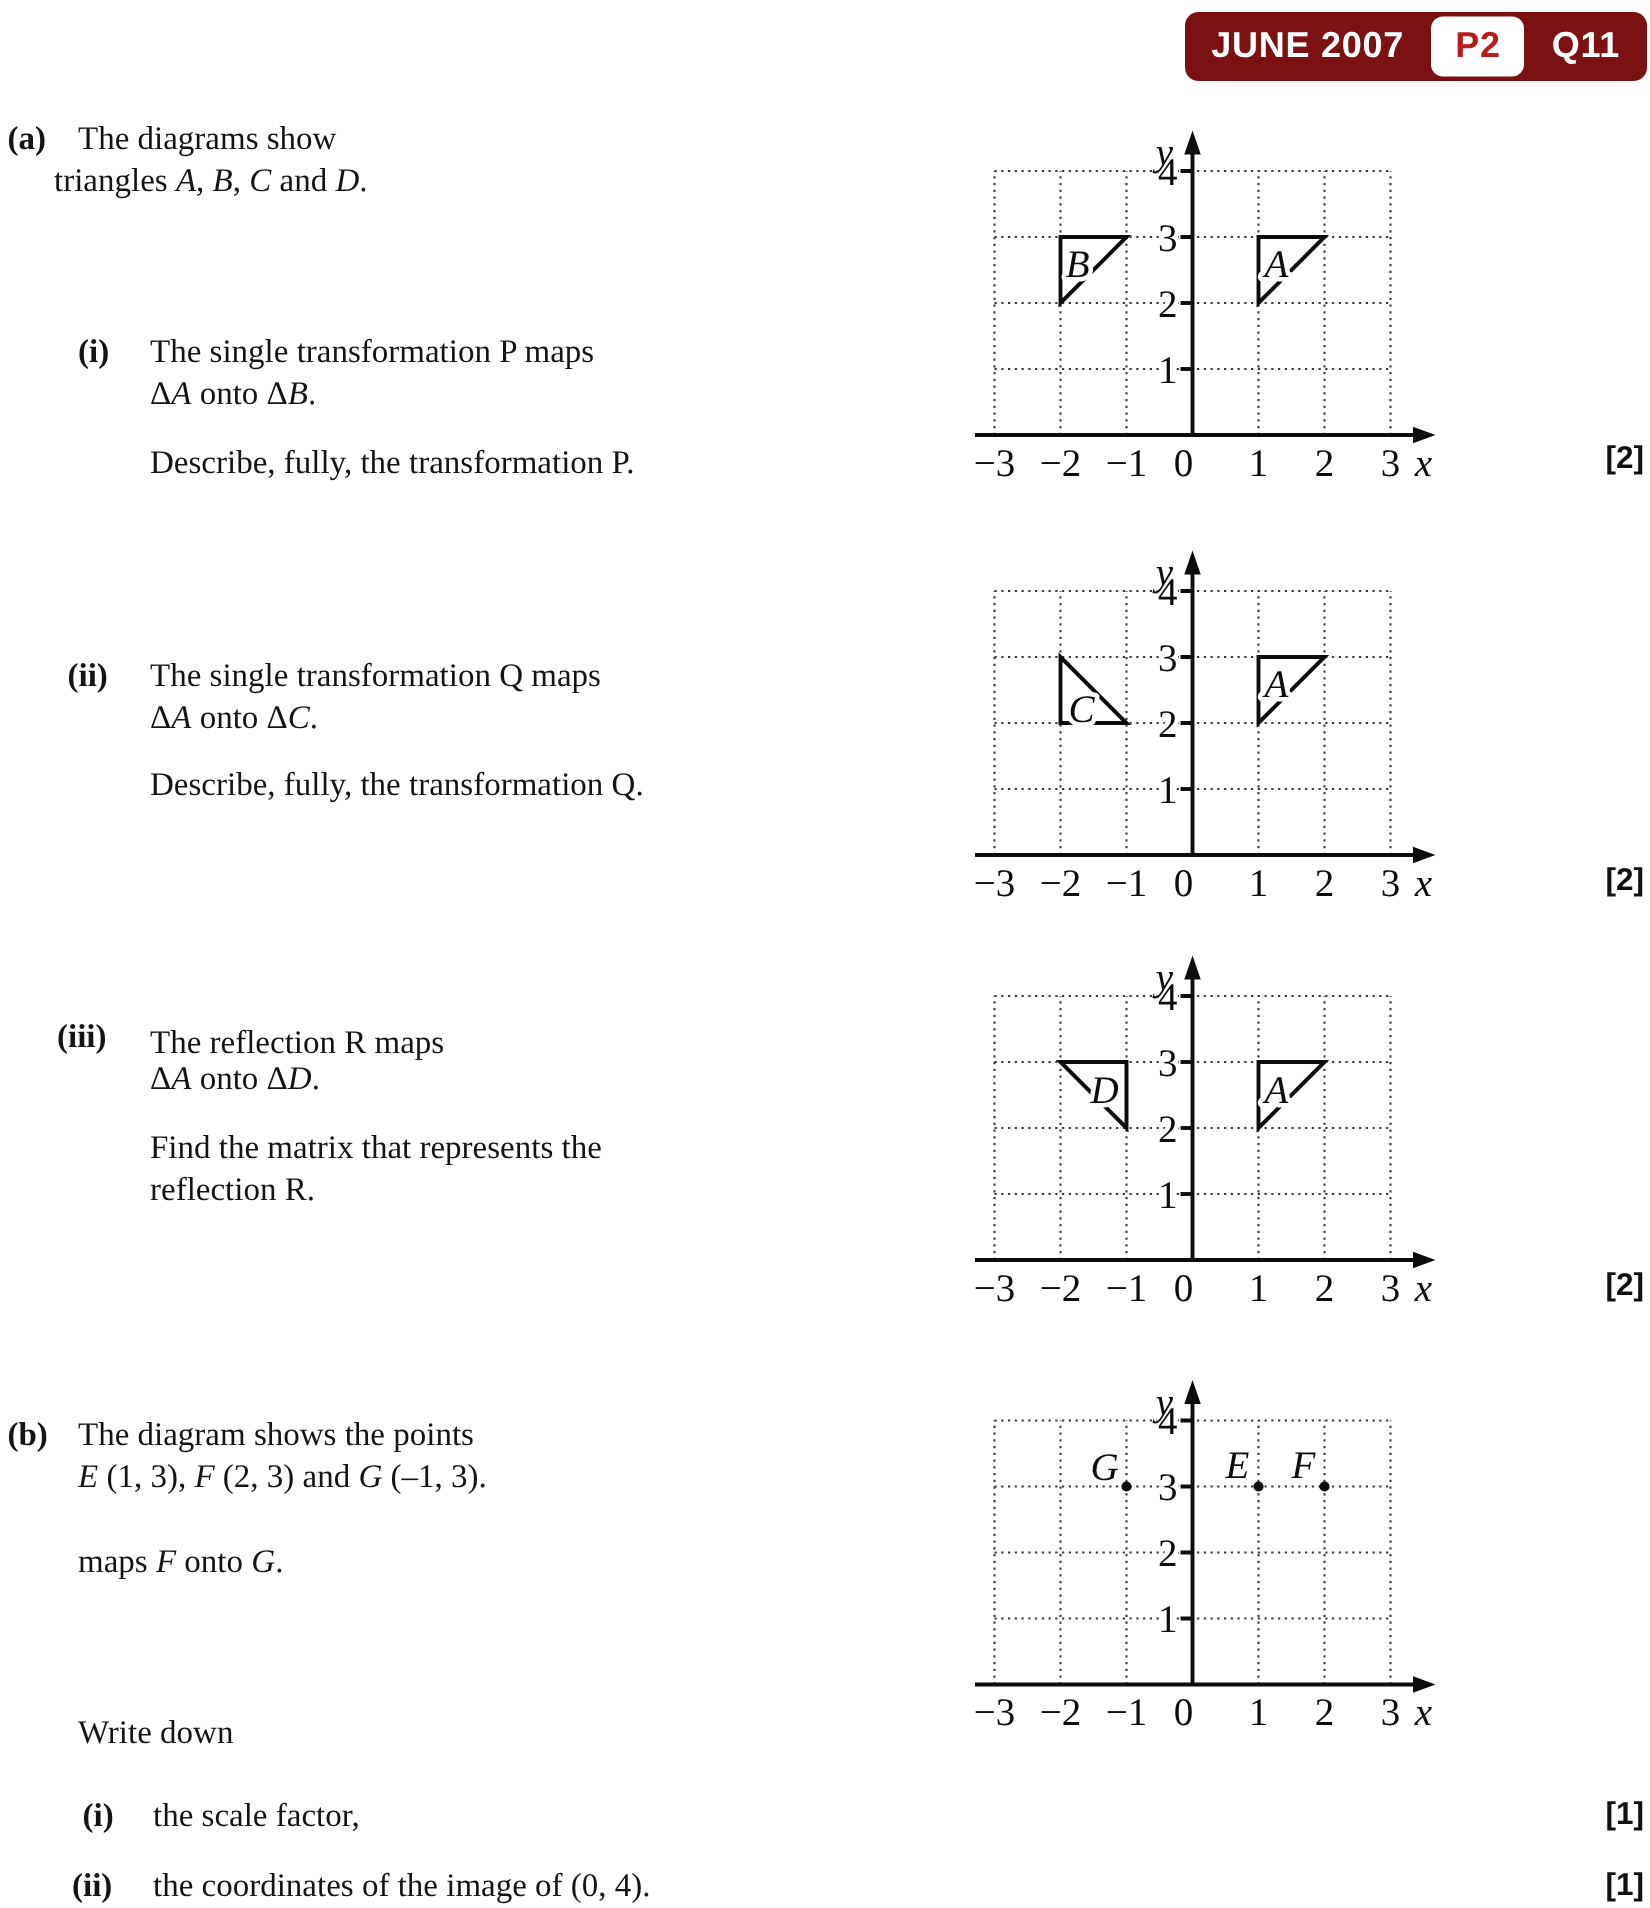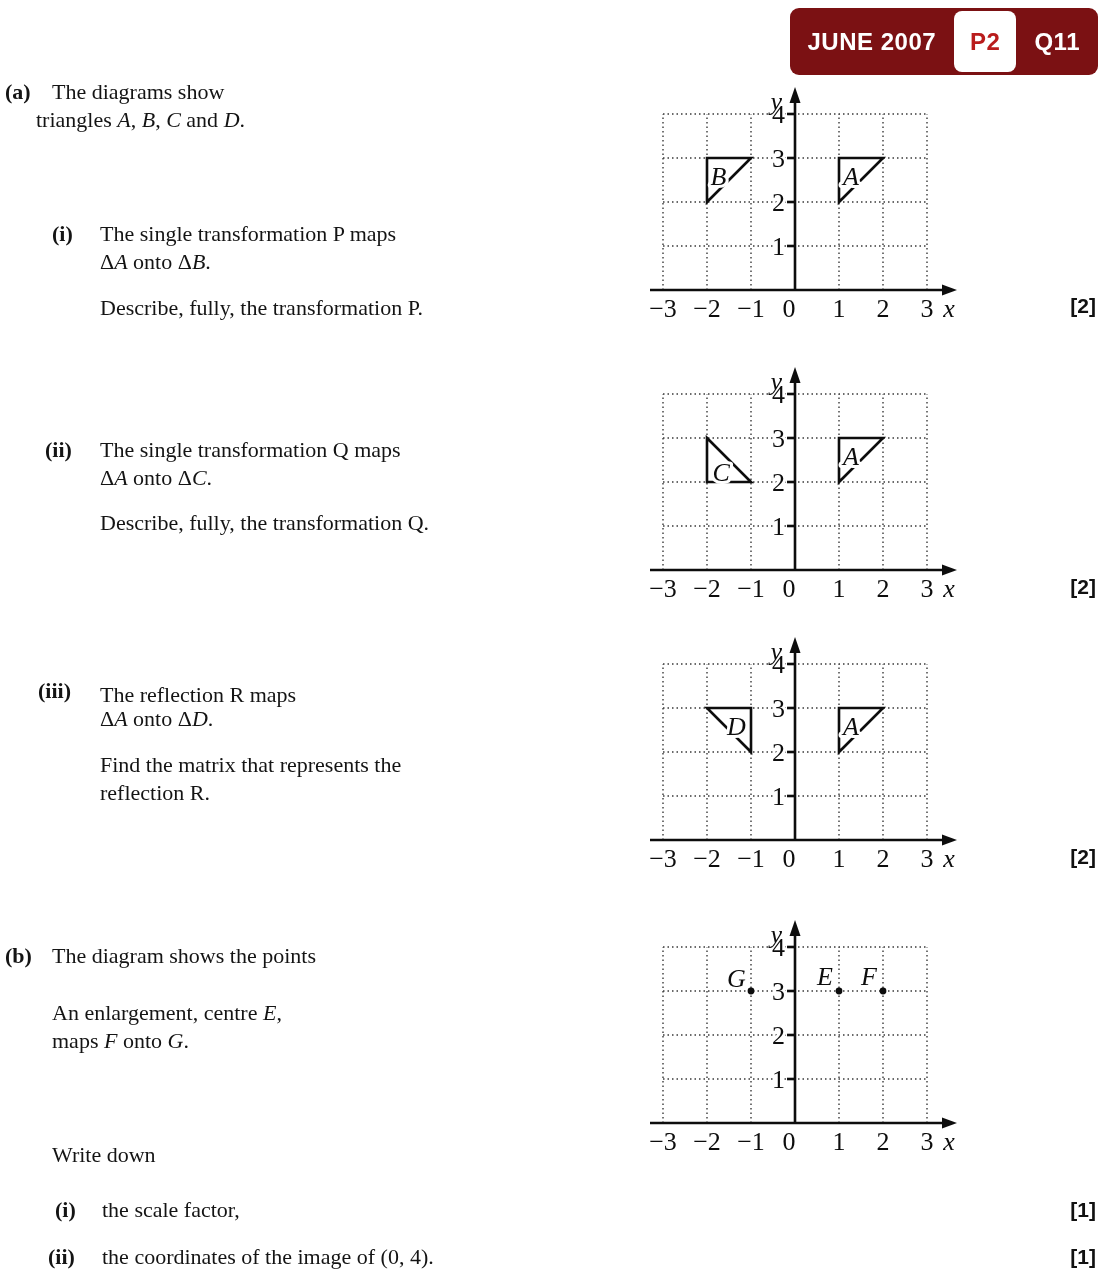--- a/index.html
+++ b/index.html
@@ -3,21 +3,21 @@
 <meta charset="utf-8">
 <style>
   html,body{margin:0;padding:0;background:#ffffff;}
   .page{position:relative;width:1100px;height:1272px;background:#fff;
         font-family:"Liberation Serif",serif;color:#141414;overflow:hidden;}
   .t{position:absolute;font-size:22px;line-height:27px;white-space:nowrap;}
   .t.b{font-weight:bold;}
   .t .it{font-style:italic;}
   .mark{right:4px;font-family:"Liberation Sans",sans-serif;font-weight:700;
         font-size:21px;color:#111;}
-  .badge{position:absolute;top:8px;right:2px;height:67px;display:flex;
+  .badge{position:absolute;top:8px;right:2px;height:46px;display:flex;
          align-items:stretch;background:var(--badge-red,#7b1113);border-radius:9px;
          color:#fff;font-family:"Liberation Sans",sans-serif;font-weight:700;
          font-size:24px;}
   .badge .seg{display:flex;align-items:center;padding:0 18px;letter-spacing:.5px;}
   .badge .seg.white{background:#fff;color:#b91c1c;border-radius:8px;margin:3px 0;
          padding:0 16px;}
   .graph{position:absolute;width:332px;height:248px;}
   .graph svg text{font-family:"Liberation Serif",serif;font-size:26px;fill:#0d0d0d;}
   .graph svg text.it{font-style:italic;}
   .graph svg text.halo{paint-order:stroke;stroke:#ffffff;stroke-width:6px;stroke-linejoin:round;}
@@ -51,21 +51,21 @@
 
   <div class="t b" style="left:38px;top:677px">(iii)</div>
   <div class="t" style="left:100px;top:681px"><span>The reflection R maps</span></div>
   <div class="t" style="left:100px;top:705px"><span>Δ</span><span class="it">A</span><span> onto Δ</span><span class="it">D</span><span>.</span></div>
   <div class="t" style="left:100px;top:751px"><span>Find the matrix that represents the</span></div>
   <div class="t" style="left:100px;top:779px"><span>reflection R.</span></div>
   <div class="t mark" style="top:843px">[2]</div>
 
   <div class="t b" style="left:5px;top:942px">(b)</div>
   <div class="t" style="left:52px;top:942px"><span>The diagram shows the points</span></div>
-  <div class="t" style="left:52px;top:999px"><span>An enlargement, centre </span><span class="it">E</span><span>,</span></div>
+  <div class="t" style="left:52px;top:970px"><span class="it">E</span><span> (1, 3), </span><span class="it">F</span><span> (2, 3) and </span><span class="it">G</span><span> (–1, 3).</span></div>
   <div class="t" style="left:52px;top:1027px"><span>maps </span><span class="it">F</span><span> onto </span><span class="it">G</span><span>.</span></div>
 
   <div class="t" style="left:52px;top:1141px">Write down</div>
 
   <div class="t b" style="left:55px;top:1196px">(i)</div>
   <div class="t" style="left:102px;top:1196px"><span>the scale factor,</span></div>
   <div class="t mark" style="top:1196px">[1]</div>
 
   <div class="t b" style="left:48px;top:1243px">(ii)</div>
   <div class="t" style="left:102px;top:1243px"><span>the coordinates of the image of (0, 4).</span></div>

